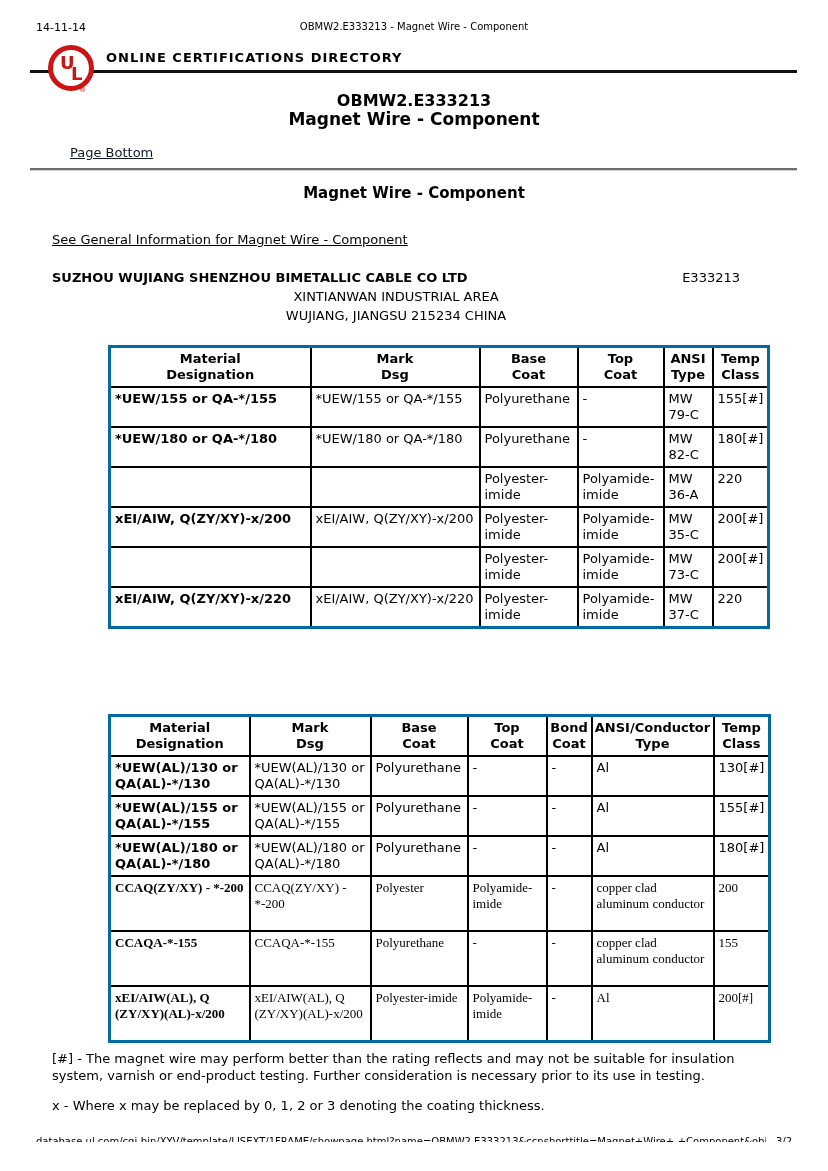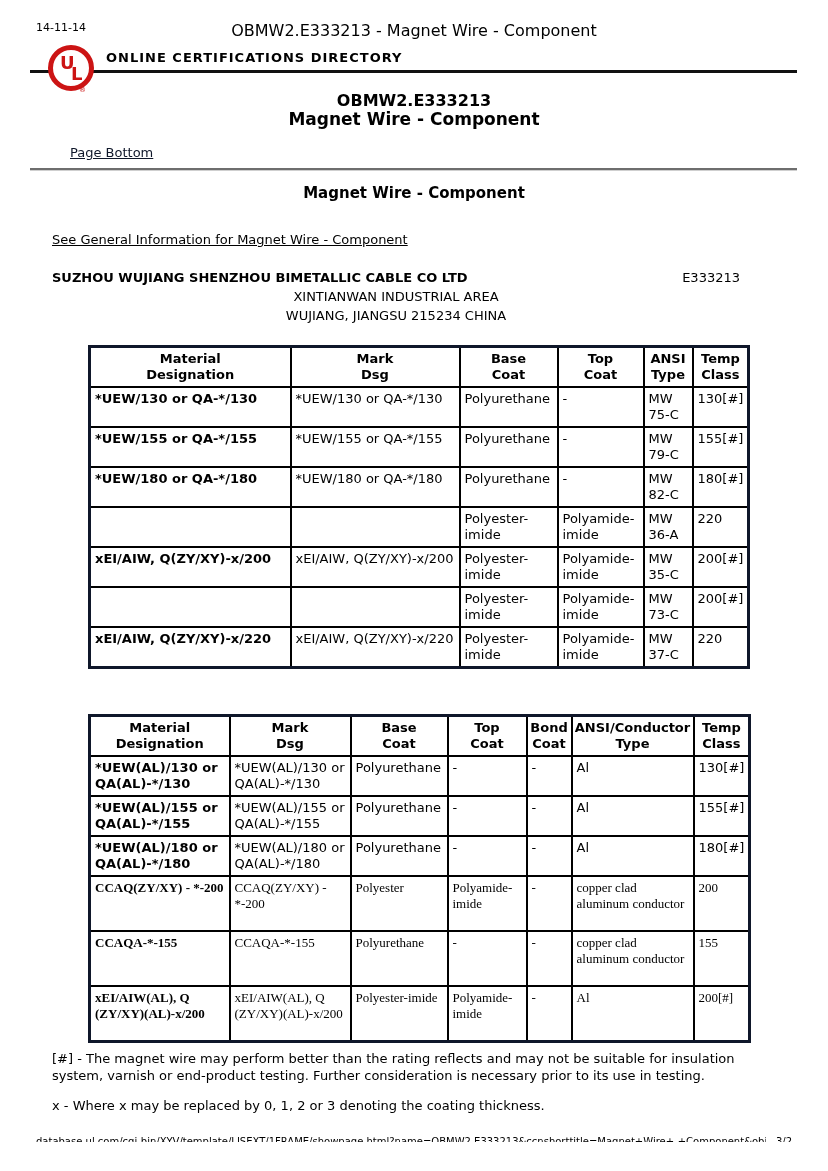--- a/index.html
+++ b/index.html
@@ -8,21 +8,21 @@
     width: 828px;
     height: 1142px;
     background: #ffffff;
     font-family: "DejaVu Sans", "Liberation Sans", sans-serif;
     color: #000000;
     overflow: hidden;
   }
 
   
   .meta-date { position: absolute; top: 21px; left: 36px; font-size: 11px; }
-  .meta-title { position: absolute; top: 21px; left: 0; right: 0; text-align: center; font-size: 16px; }
+  .meta-title { position: absolute; top: 21px; left: 0; right: 0; text-align: center; font-size: 10px; }
 
   
   .masthead { position: absolute; top: 46px; left: 30px; right: 31px; height: 52px; }
   .masthead-rule { position: absolute; left: 0; right: 0; top: 24px; height: 3px; background: #111; }
   .ul-logo {
     position: absolute; left: 18px; top: -1px;
     width: 46px; height: 46px; border-radius: 50%;
     background: #ffffff; border: 5px solid #cc1414;
     box-sizing: border-box; z-index: 2;
   }
@@ -46,21 +46,21 @@
   .section-heading { position: absolute; top: 184px; left: 0; right: 0; text-align: center; font-size: 15px; font-weight: bold; }
 
   .general-info-link { position: absolute; top: 232px; left: 52px; font-size: 13px; text-decoration: underline; color: #000; cursor: pointer; }
 
   
   .company { position: absolute; top: 268px; left: 52px; right: 88px; font-size: 13px; line-height: 19px; text-align: center; }
   .company-row { display: flex; justify-content: space-between; }
   .company-name { font-weight: bold; }
 
   
-  .mat-table { border-collapse: collapse; table-layout: fixed; border: 3px solid #0f172a; }
+  .mat-table { border-collapse: collapse; table-layout: fixed; border: 3px solid #0369a1; margin-left: 20px; }
   .mat-table th, .mat-table td {
     border: 2px solid #000;
     font-size: 13px;
     line-height: 16px;
     vertical-align: top;
     text-align: left;
     padding: 3px 4px;
     overflow: hidden;
     word-wrap: break-word;
   }
@@ -142,28 +142,20 @@
 Coat</th>
             <th>Top
 Coat</th>
             <th>ANSI
 Type</th>
             <th>Temp
 Class</th>
           </tr>
         </thead>
         <tbody>
-          <tr>
-            <td>*UEW/130 or QA-*/130</td>
-            <td>*UEW/130 or QA-*/130</td>
-            <td>Polyurethane</td>
-            <td>-</td>
-            <td>MW 75-C</td>
-            <td>130[#]</td>
-          </tr>
           <tr>
             <td>*UEW/155 or QA-*/155</td>
             <td>*UEW/155 or QA-*/155</td>
             <td>Polyurethane</td>
             <td>-</td>
             <td>MW 79-C</td>
             <td>155[#]</td>
           </tr>
           <tr>
             <td>*UEW/180 or QA-*/180</td>

